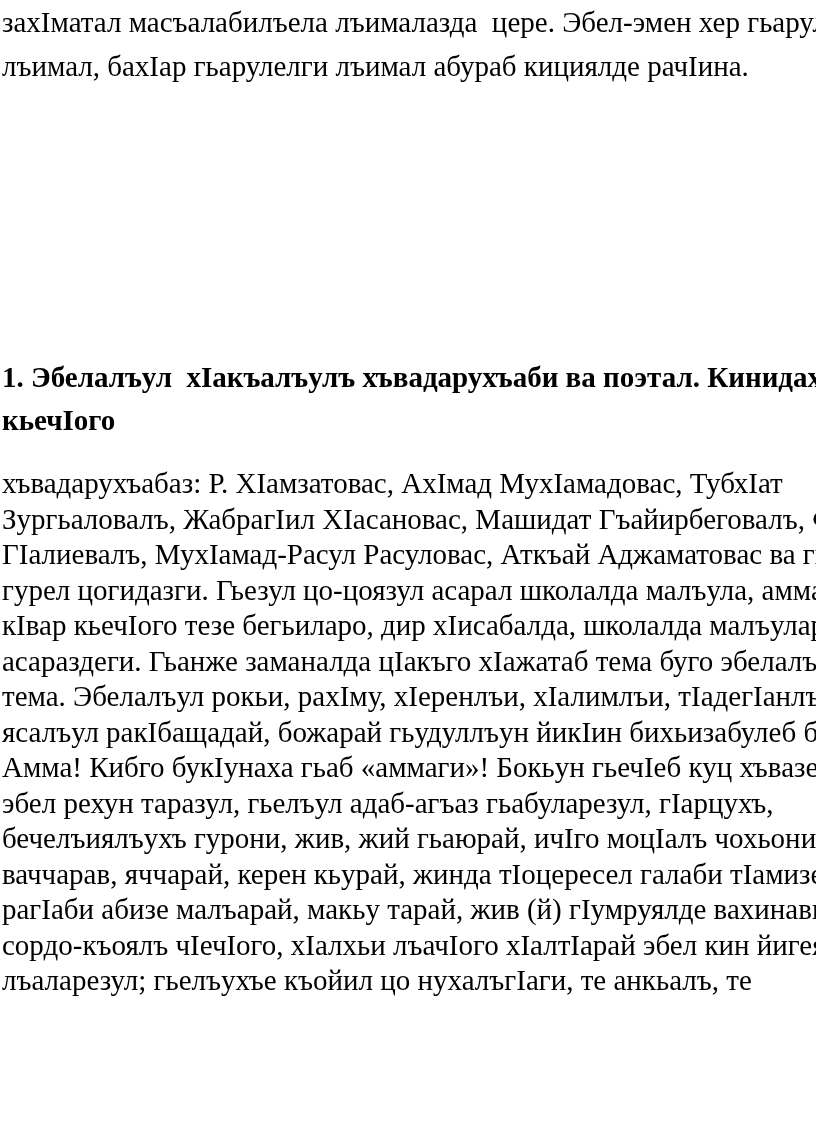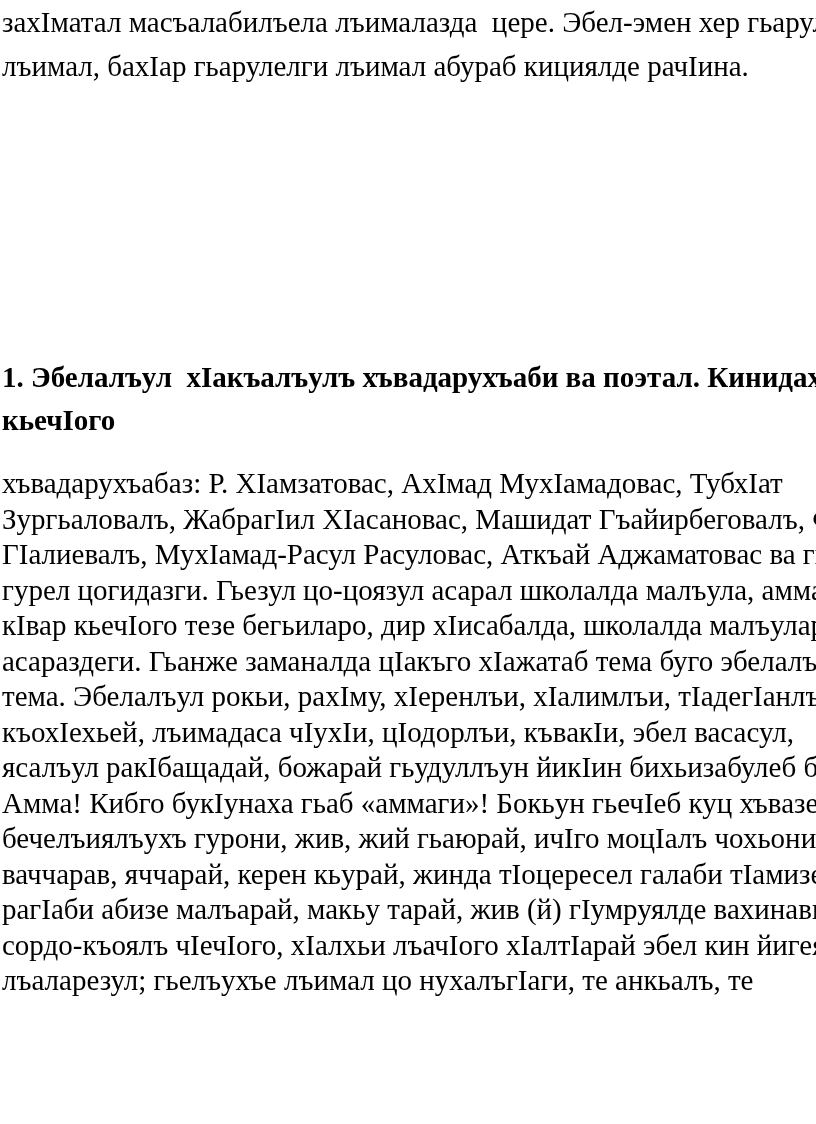--- a/index.html
+++ b/index.html
@@ -67,23 +67,23 @@
   </div>
 
   <div class="body-paragraph">
     <div class="text-line">хъвадарухъабаз: Р. ХIамзатовас, АхIмад МухIамадовас, ТубхIат</div>
     <div class="text-line">Зургьаловалъ, ЖабрагIил ХIасановас, Машидат Гъайирбеговалъ, Фазу</div>
     <div class="text-line">ГIалиевалъ, МухIамад-Расул Расуловас, Аткъай Аджаматовас ва гьел</div>
     <div class="text-line">гурел цогидазги. Гьезул цо-цоязул асарал школалда малъула, амма</div>
     <div class="text-line">кIвар кьечIого тезе бегьиларо, дир хIисабалда, школалда малъуларел</div>
     <div class="text-line">асараздеги. Гьанже заманалда цIакъго хIажатаб тема буго эбелалъул</div>
     <div class="text-line">тема. Эбелалъул рокьи, рахIму, хIеренлъи, хIалимлъи, тIадегIанлъи,</div>
-    <div class="text-line">къохIехьей, лъимадаса чIухIи, цIодорлъи, къвакIи, эбел васасул,</div>
     <div class="text-line">ясалъул ракIбащадай, божарай гьудуллъун йикIин бихьизабулеб буго</div>
     <div class="text-line">Амма! Кибго букIунаха гьаб «аммаги»! Бокьун гьечIеб куц хъвазецин</div>
+    <div class="text-line">эбел рехун таразул, гьелъул адаб-агъаз гьабуларезул, гIарцухъ,</div>
     <div class="text-line">бечелъиялъухъ гурони, жив, жий гьаюрай, ичIго моцIалъ чохьонив (й)</div>
     <div class="text-line">ваччарав, яччарай, керен кьурай, жинда тIоцересел галаби тIамизе,</div>
     <div class="text-line">рагIаби абизе малъарай, макьу тарай, жив (й) гIумруялде вахинавизе</div>
     <div class="text-line">сордо-къоялъ чIечIого, хIалхьи лъачIого хIалтIарай эбел кин йигеяли</div>
-    <div class="text-line">лъаларезул; гьелъухъе лъимал цо нухалъгIаги, те анкьалъ, те</div>
+    <div class="text-line">лъаларезул; гьелъухъе къойил цо нухалъгIаги, те анкьалъ, те</div>
   </div>
 
 </div>
 
 </body></html>

